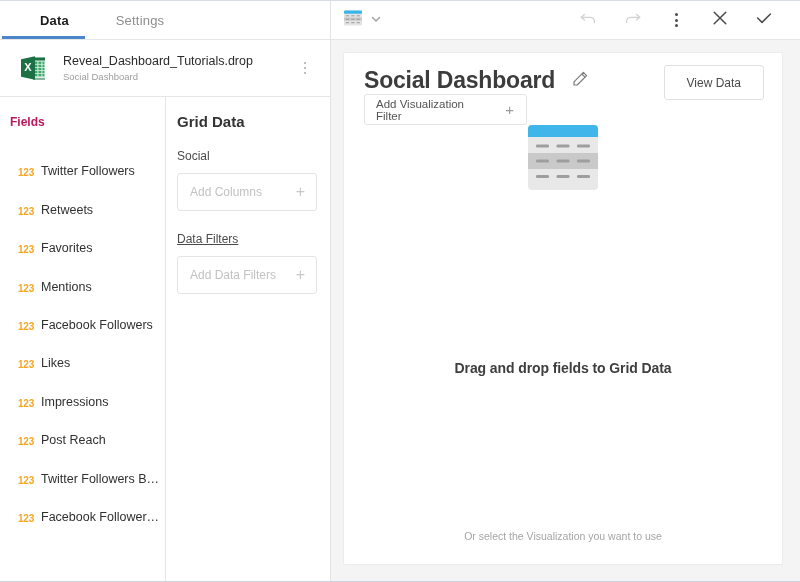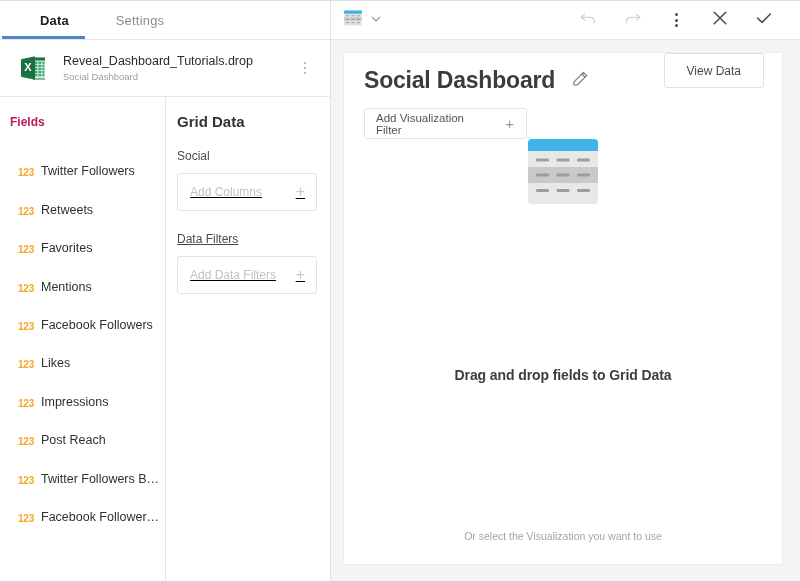--- a/index.html
+++ b/index.html
@@ -139,21 +139,20 @@
   .gd-sec-filters { margin-top: 20px; text-decoration: underline; }
   .dropzone {
     margin: 9px 13px 0 11px;
     height: 38px;
     border: 1px solid #e4e4e4;
     border-radius: 3px;
     display: flex; align-items: center;
     padding: 0 11px 0 12px;
     cursor: pointer;
     background: #fff;
-    text-decoration: underline;
   }
   .dz-text { flex: 1; font-size: 12px; color: #c2c2c2; }
   .dz-plus { font-size: 16px; color: #c8c8c8; line-height: 1; font-weight: 300; }
 
   
   #right-region {
     flex: 1;
     height: 100%;
     background: #f4f4f4;
     display: flex;
@@ -200,30 +199,29 @@
   .title-row { display: flex; align-items: center; }
   .dash-title {
     font-size: 23px; color: #3c3c3c; font-weight: bold; letter-spacing: -.2px;
   }
   .pencil-btn {
     margin-left: 14px; width: 22px; height: 22px;
     display: flex; align-items: center; justify-content: center;
     cursor: pointer;
   }
   .view-data-btn {
-    position: absolute; right: 18px; top: 0;
+    position: absolute; right: 18px; top: 12px;
     height: 35px; padding: 0 22px;
     border: 1px solid #e0e0e0; border-radius: 3px;
     background: #fff;
     display: flex; align-items: center; justify-content: center;
     font-size: 12px; color: #4a4a4a;
     cursor: pointer;
   }
   .viz-filter-btn {
-    margin-top: 14px;
     height: 31px;
     width: 163px;
     border: 1px solid #e4e4e4; border-radius: 3px;
     background: #fff;
     display: flex; align-items: center;
     padding: 0 12px 0 11px;
     font-size: 11.5px; color: #545454;
     cursor: pointer;
     gap: 16px;
   }

